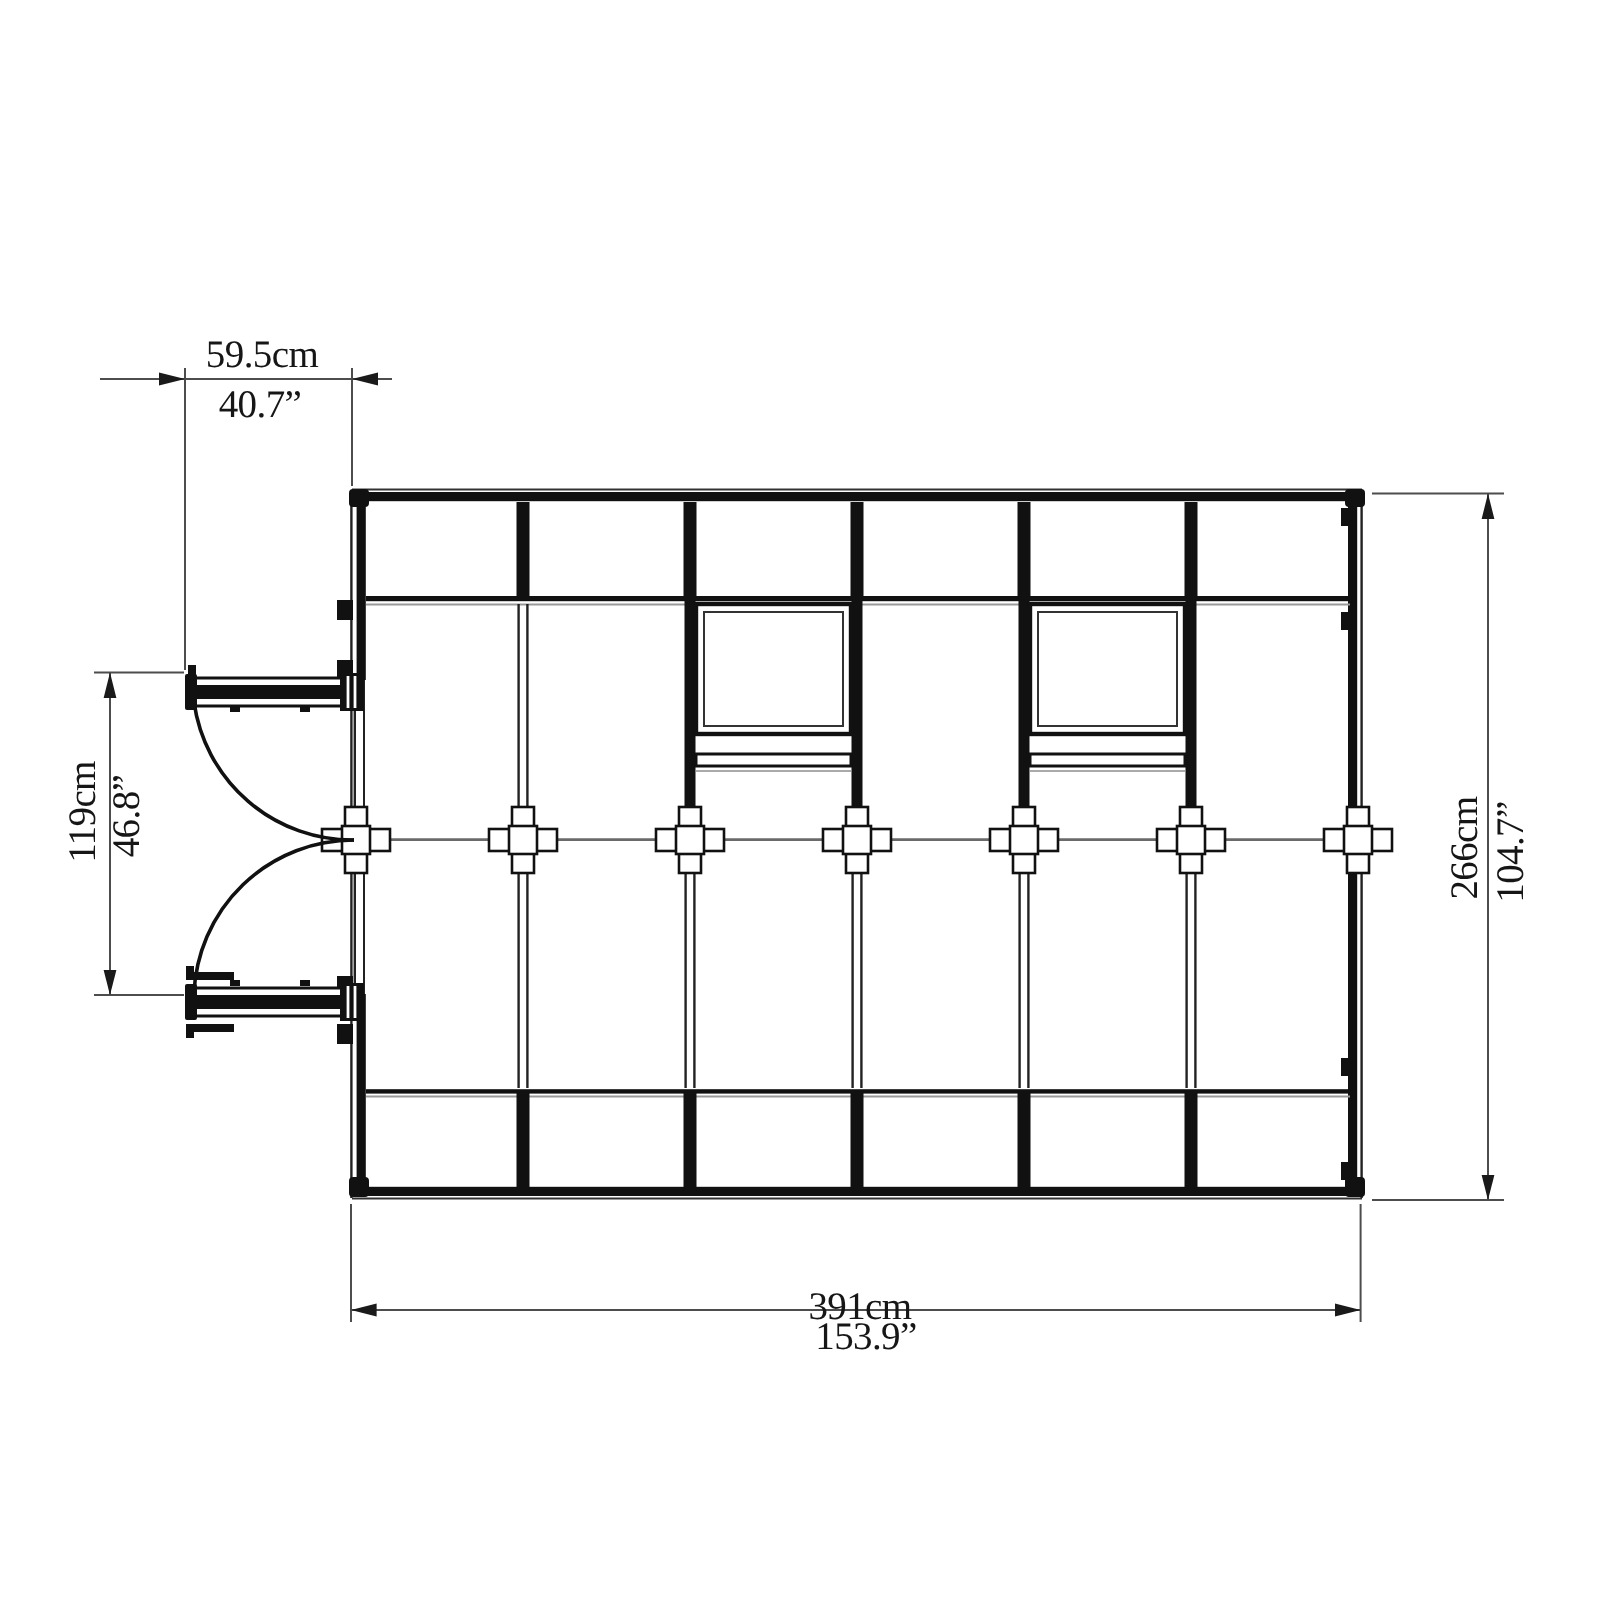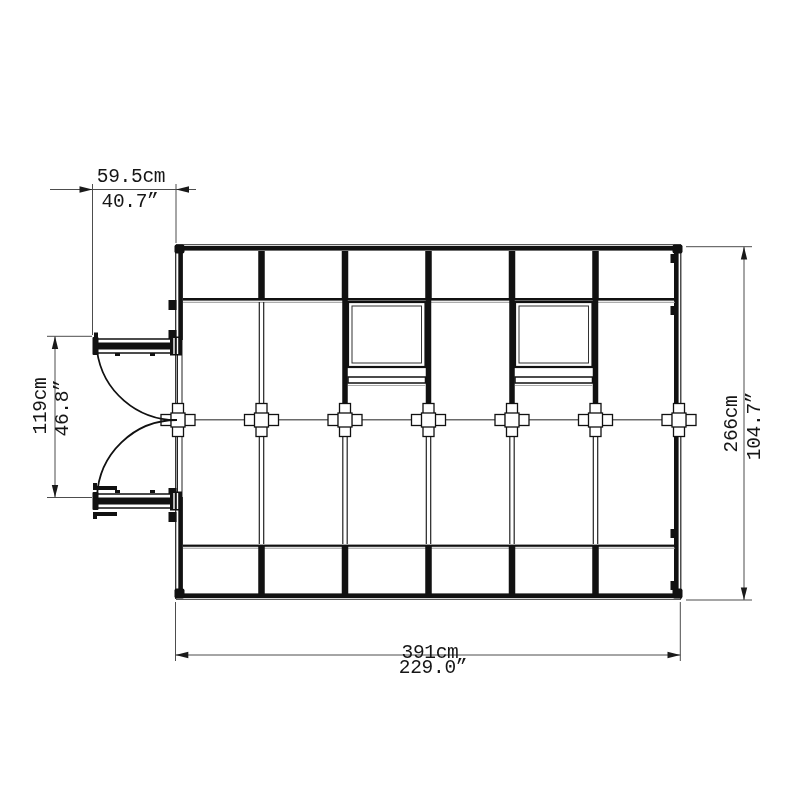--- a/index.html
+++ b/index.html
@@ -1,17 +1,17 @@
 <!DOCTYPE html>
 <html><head>
 <meta charset="utf-8">
 <style>
   html,body{margin:0;padding:0;background:#ffffff;}
   #canvas{position:relative;width:800px;height:800px;background:#fff;overflow:hidden;
-          font-family:Liberation Mono, monospace;}
+          font-family:Liberation Serif, serif;}
   #plan{position:absolute;left:0;top:0;}
   .lbl{position:absolute;font-size:19.5px;line-height:1;color:#161616;
        letter-spacing:-0.3px;white-space:nowrap;transform:translate(-50%,-50%);}
   .lbl.rot{transform:translate(-50%,-50%) rotate(-90deg);}
 </style>
 </head>
 <body>
 
 <div id="canvas">
 
@@ -203,15 +203,15 @@
     <div class="lbl" style="left:131px;top:178px;">59.5cm</div>
     <div class="lbl" style="left:130px;top:203px;">40.7”</div>
 
     <div class="lbl rot" style="left:42px;top:406px;">119cm</div>
     <div class="lbl rot" style="left:64px;top:408px;">46.8”</div>
 
     <div class="lbl rot" style="left:733px;top:424px;">266cm</div>
     <div class="lbl rot" style="left:756px;top:426px;">104.7”</div>
 
     <div class="lbl" style="left:430px;top:642px;margin-top:12px;">391cm</div>
-    <div class="lbl" style="left:433px;top:669px;">229.0”</div>
+    <div class="lbl" style="left:433px;top:669px;">153.9”</div>
   </div>
 </div>
 
 </body></html>

